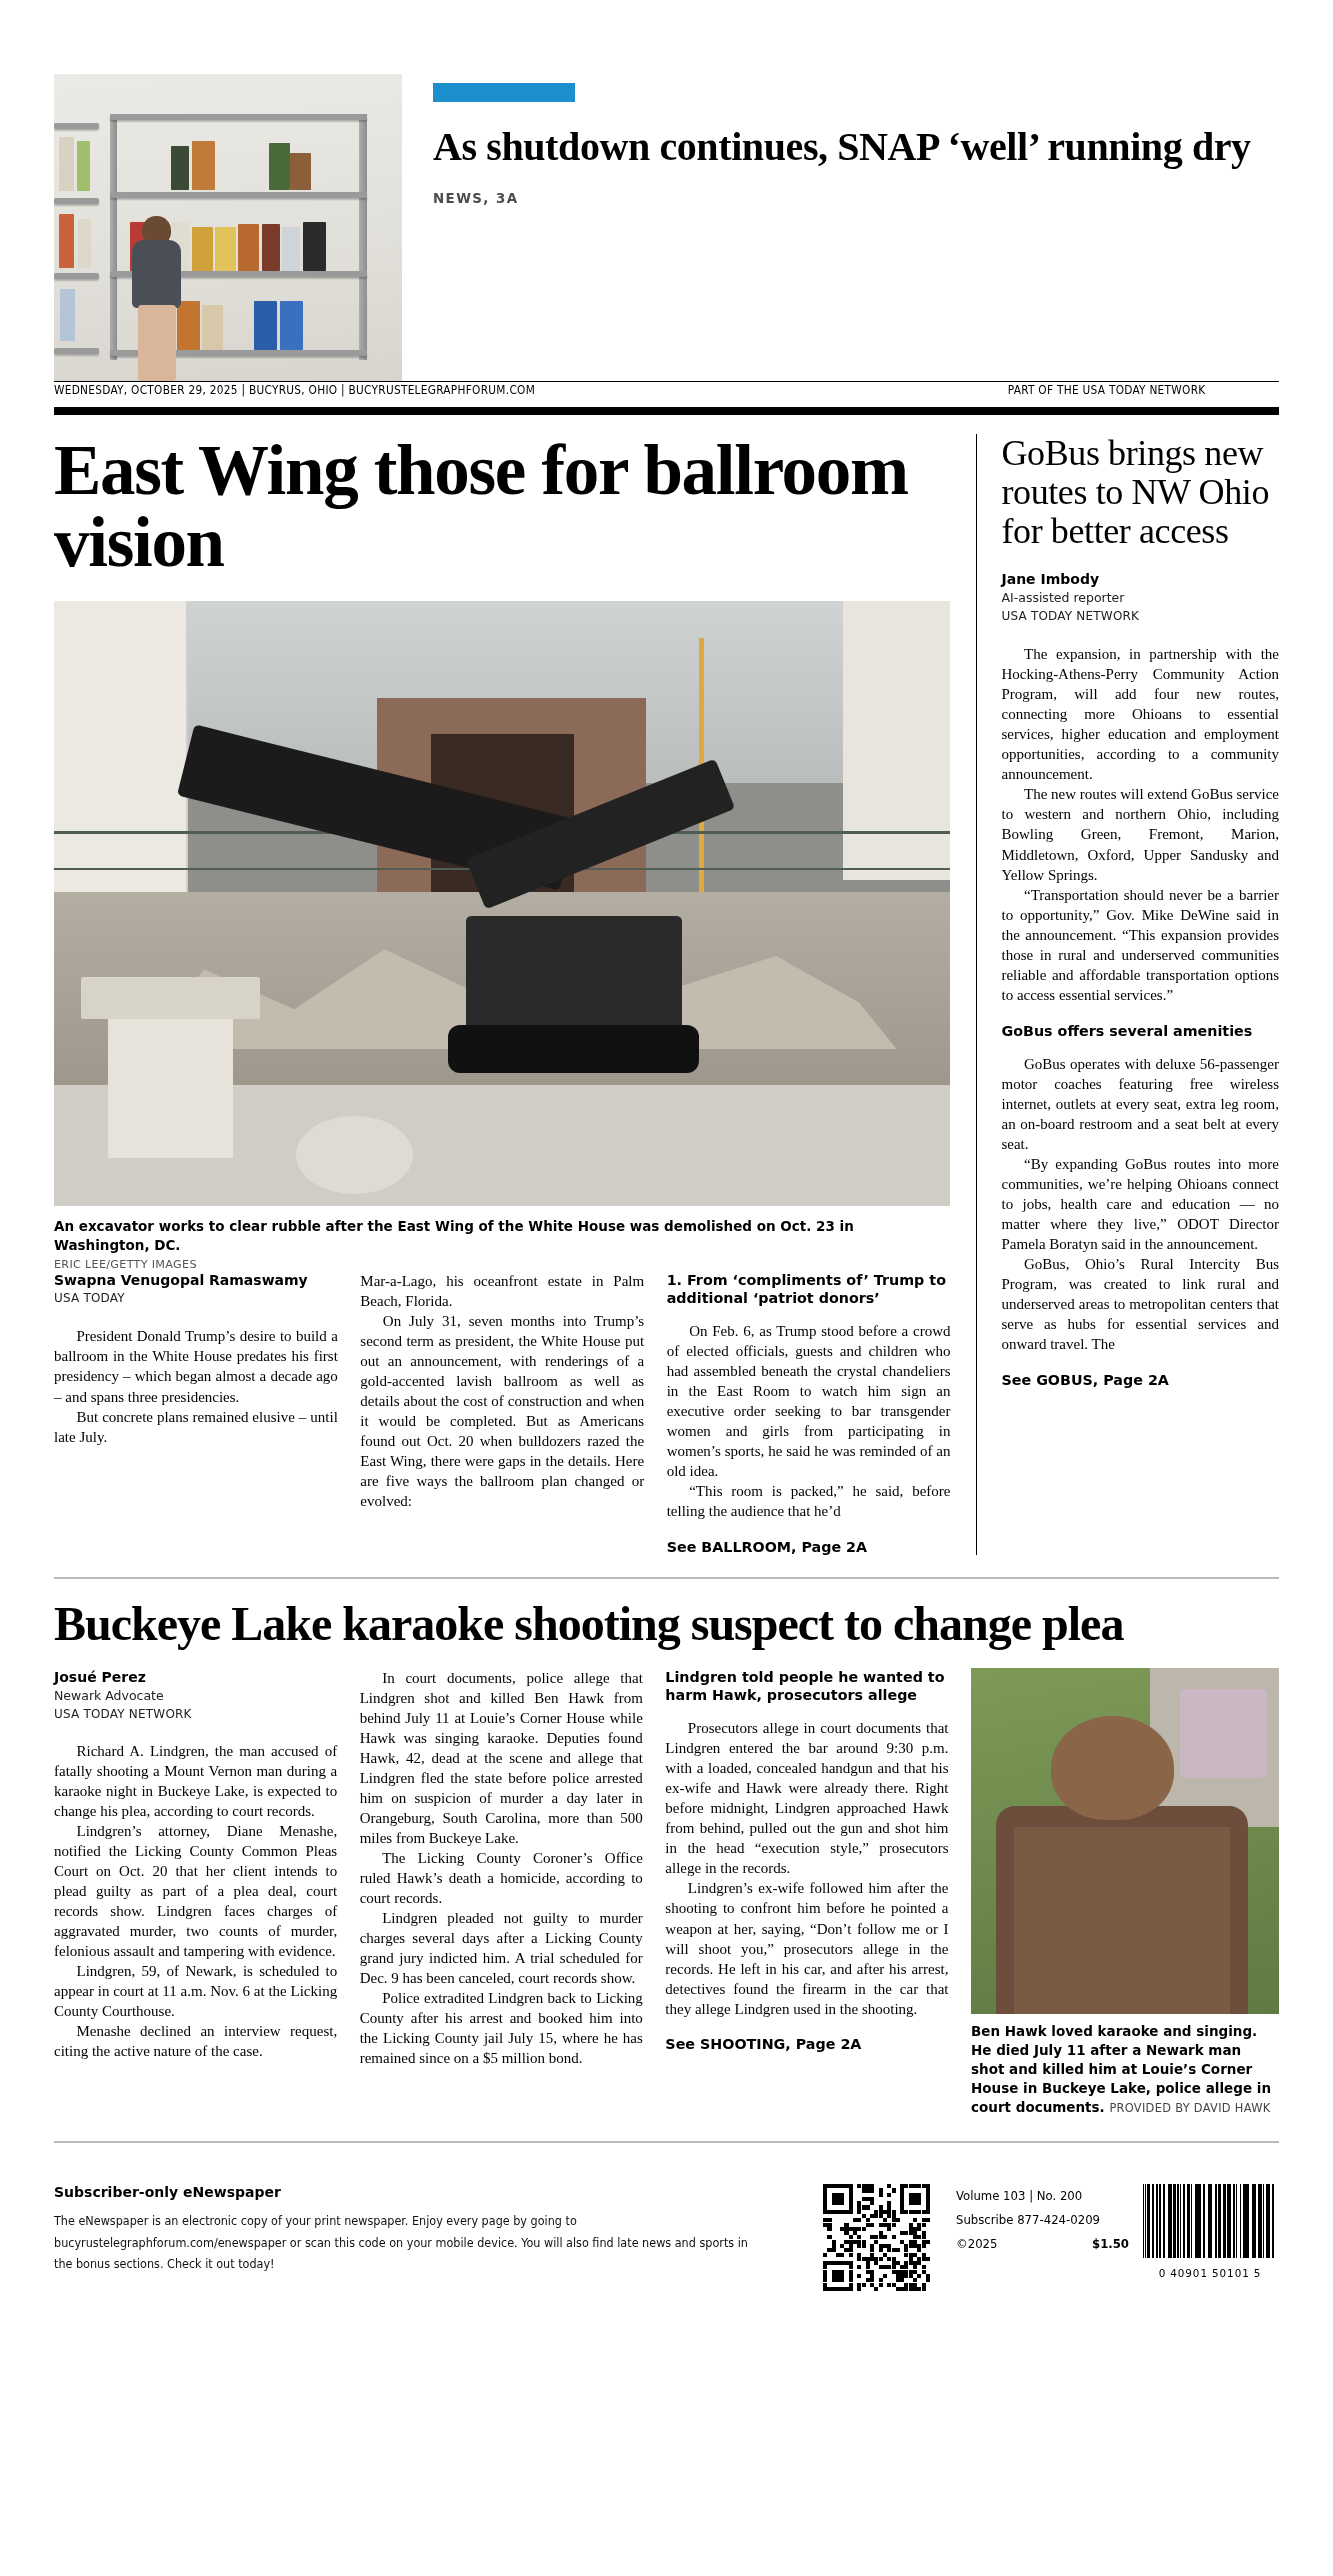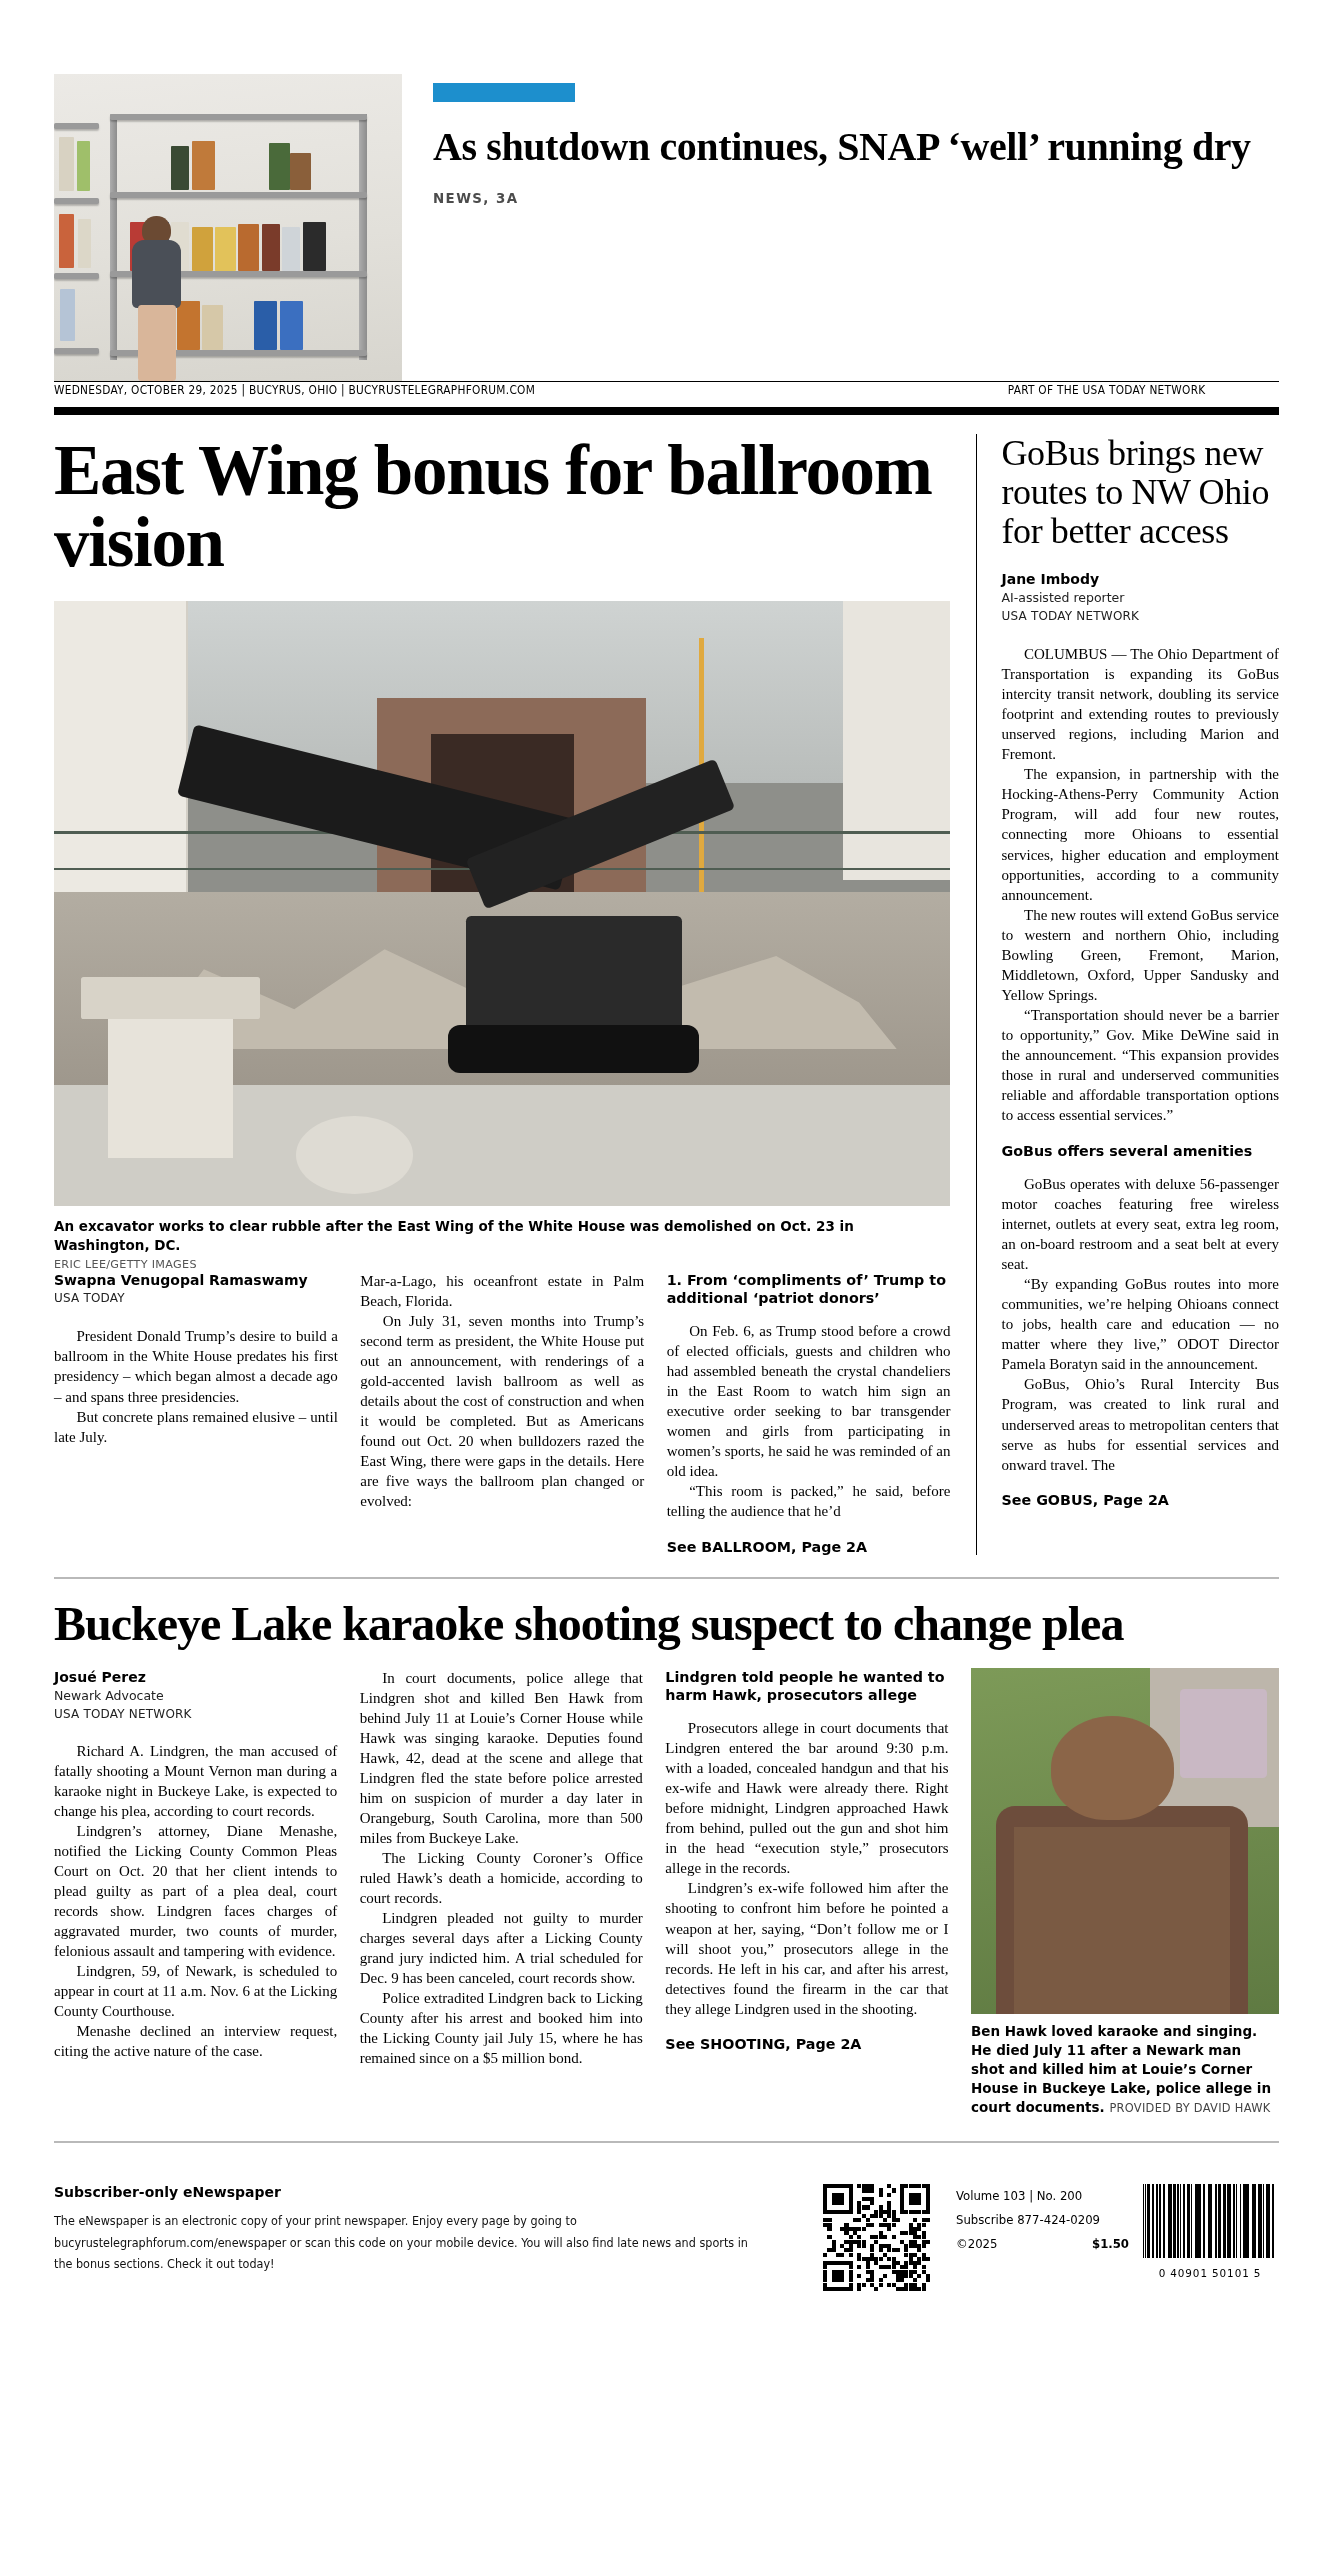--- a/index.html
+++ b/index.html
@@ -287,21 +287,21 @@
     <div class="thin-rule"></div>
     <div class="dateline-row">
       <div>WEDNESDAY, OCTOBER 29, 2025  |  BUCYRUS, OHIO  |  BUCYRUSTELEGRAPHFORUM.COM</div>
       <div class="right">PART OF THE USA TODAY NETWORK</div>
     </div>
     <div class="heavy-rule"></div>
 
     <div class="main-grid">
 
       <div class="col-lead">
-        <div class="lead-hed">East Wing bonus for ballroom vision</div>
+        <div class="lead-hed">East Wing those for ballroom vision</div>
 
         <div class="lead-photo">
           <div class="sky"></div>
           <div class="wh-wall"></div>
           <div class="wh-wall2"></div>
           <div class="brick"></div>
           <div class="brick-dark"></div>
           <div class="crane"></div>
           <div class="fence"></div>
           <div class="fence2"></div>
@@ -345,21 +345,20 @@
           </div>
         </div>
       </div>
 
       <div class="col-side">
         <div class="side-hed">GoBus brings new routes to NW Ohio for better access</div>
         <div class="byline-name">Jane Imbody</div>
         <div class="byline-sub">AI-assisted reporter</div>
         <div class="byline-org" style="margin-bottom:19px;">USA TODAY NETWORK</div>
         <div class="bodytext">
-          <p>COLUMBUS — The Ohio Department of Transportation is expanding its GoBus intercity transit network, doubling its service footprint and extending routes to previously unserved regions, including Marion and Fremont.</p>
           <p>The expansion, in partnership with the Hocking-Athens-Perry Community Action Program, will add four new routes, connecting more Ohioans to essential services, higher education and employment opportunities, according to a community announcement.</p>
           <p>The new routes will extend GoBus service to western and northern Ohio, including Bowling Green, Fremont, Marion, Middletown, Oxford, Upper Sandusky and Yellow Springs.</p>
           <p>“Transportation should never be a barrier to opportunity,” Gov. Mike DeWine said in the announcement. “This expansion provides those in rural and underserved communities reliable and affordable transportation options to access essential services.”</p>
         </div>
         <div class="subhead-bold" style="margin-top:17.3px;">GoBus offers several amenities</div>
         <div class="bodytext">
           <p>GoBus operates with deluxe 56-passenger motor coaches featuring free wireless internet, outlets at every seat, extra leg room, an on-board restroom and a seat belt at every seat.</p>
           <p>“By expanding GoBus routes into more communities, we’re helping Ohioans connect to jobs, health care and education — no matter where they live,” ODOT Director Pamela Boratyn said in the announcement.</p>
           <p>GoBus, Ohio’s Rural Intercity Bus Program, was created to link rural and underserved areas to metropolitan centers that serve as hubs for essential services and onward travel. The</p>
         </div>

